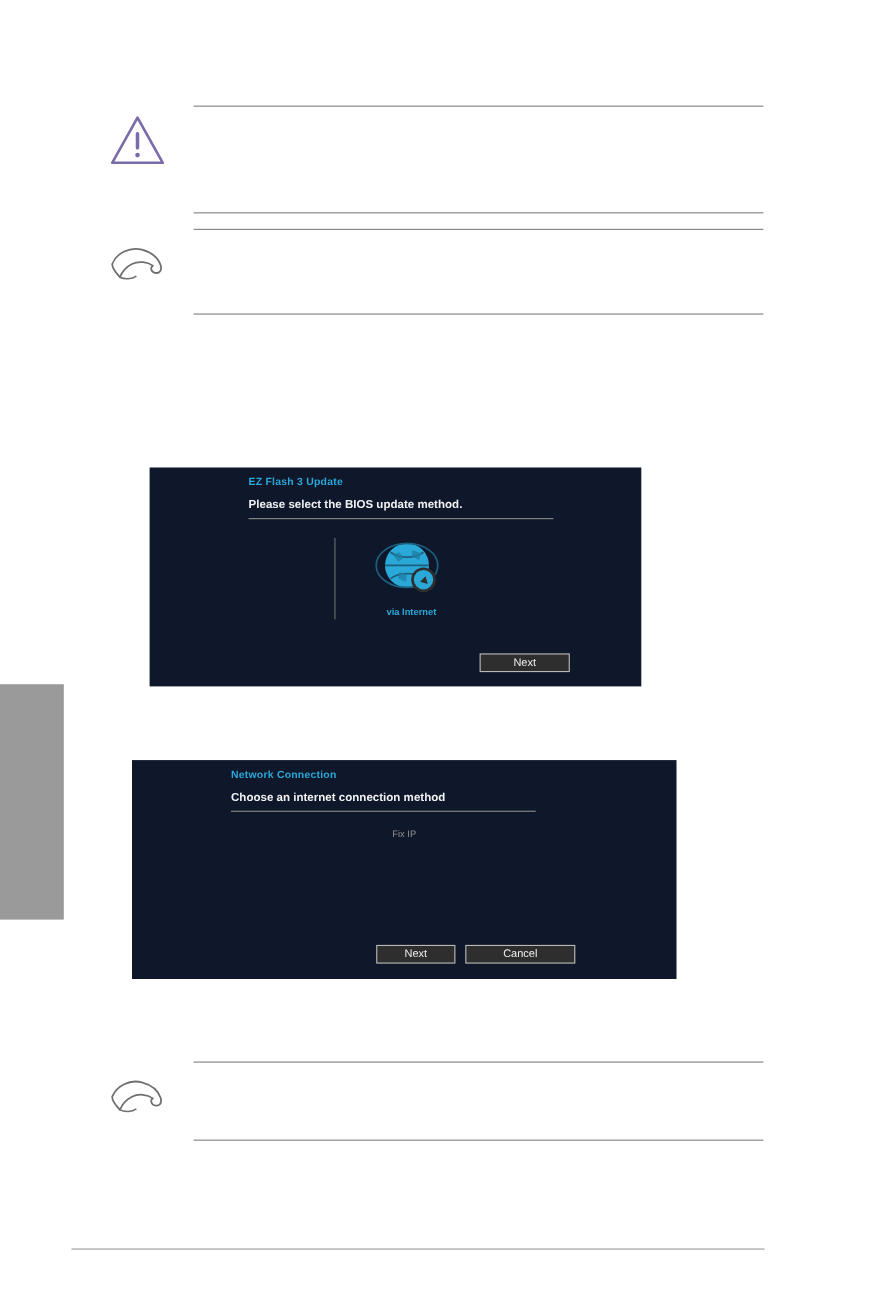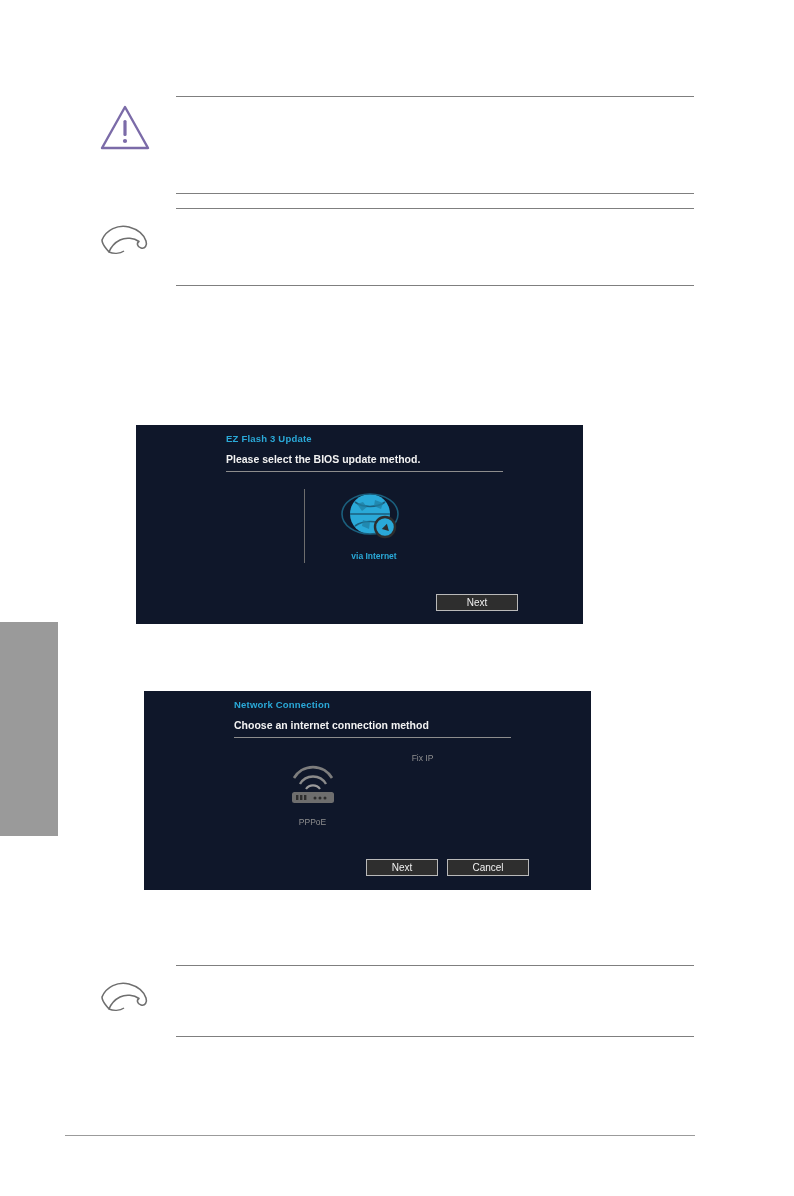--- a/index.html
+++ b/index.html
@@ -60,24 +60,25 @@
     background: #0f172a;
     color: #e8e8e8;
   }
   #bios-ez-flash {
     left: 136px;
     top: 425px;
     width: 447px;
     height: 199px;
   }
   #bios-network {
-    left: 144px;
+    left: 120px;
     top: 691px;
     width: 447px;
     height: 199px;
+    padding-left: 48px;
   }
   .bios-title {
     position: absolute;
     left: 90px;
     top: 8px;
     color: #2aa9d8;
     font-size: 9.5px;
     font-weight: bold;
     letter-spacing: .2px;
   }
@@ -139,21 +140,21 @@
     line-height: 16px;
     text-align: center;
     font-size: 10px;
     color: #f0f0f0;
     background: #2e2e2e;
     border: 1px solid #b9b9b9;
     box-sizing: border-box;
   }
   #ez-next-btn { left: 300px; top: 169px; width: 82px; }
   #net-next-btn { left: 222px; top: 168px; width: 72px; }
-  #net-cancel-btn { left: 303px; top: 168px; width: 82px; }
+  #net-cancel-btn { left: 303px; top: 168px; width: 100px; }
 
   
   .footer-rule {
     position: absolute;
     left: 65px;
     top: 1135px;
     width: 630px;
     border-top: 1px solid #9b9b9b;
   }
 </style>
@@ -217,37 +218,20 @@
 </div>
 
 <div class="bios-window" id="bios-network">
   <div class="bios-title">Network Connection</div>
   <div class="bios-subtitle">Choose an internet connection method</div>
   <div class="bios-subrule"></div>
 
   <div class="options">
 
 
-    <div class="opt">
-      <div class="glyph">
-        <svg width="70" height="58" viewBox="0 0 70 58">
-          <path d="M16 24 a22 22 0 0 1 38 0" fill="none" stroke="#7d7d7d" stroke-width="2.6"></path>
-          <path d="M22 30 a15 15 0 0 1 26 0" fill="none" stroke="#8a8a8a" stroke-width="2.4"></path>
-          <path d="M28 35 a8.5 8.5 0 0 1 14 0" fill="none" stroke="#9a9a9a" stroke-width="2.2"></path>
-          <rect x="14" y="38" width="42" height="11" rx="2.5" fill="#6e6e6e"></rect>
-          <rect x="18" y="41" width="2.4" height="5" fill="#2e2e2e"></rect>
-          <rect x="22" y="41" width="2.4" height="5" fill="#2e2e2e"></rect>
-          <rect x="26" y="41" width="2.4" height="5" fill="#2e2e2e"></rect>
-          <circle cx="37" cy="44" r="1.5" fill="#2e2e2e"></circle>
-          <circle cx="42" cy="44" r="1.5" fill="#2e2e2e"></circle>
-          <circle cx="47" cy="44" r="1.5" fill="#2e2e2e"></circle>
-        </svg>
-      </div>
-      <div class="olabel">PPPoE</div>
-    </div>
 
     <div class="opt">
       <div class="olabel">Fix IP</div>
     </div>
   </div>
 
   <div class="btn" id="net-next-btn">Next</div>
   <div class="btn" id="net-cancel-btn">Cancel</div>
 </div>
 

